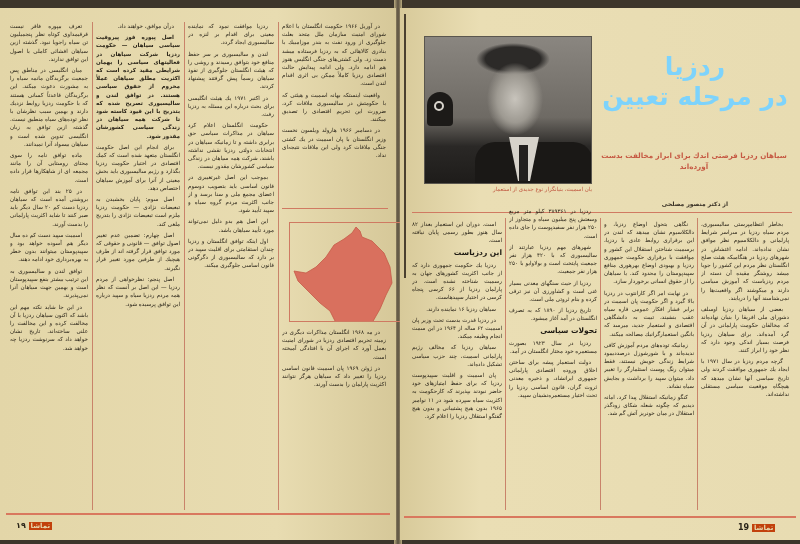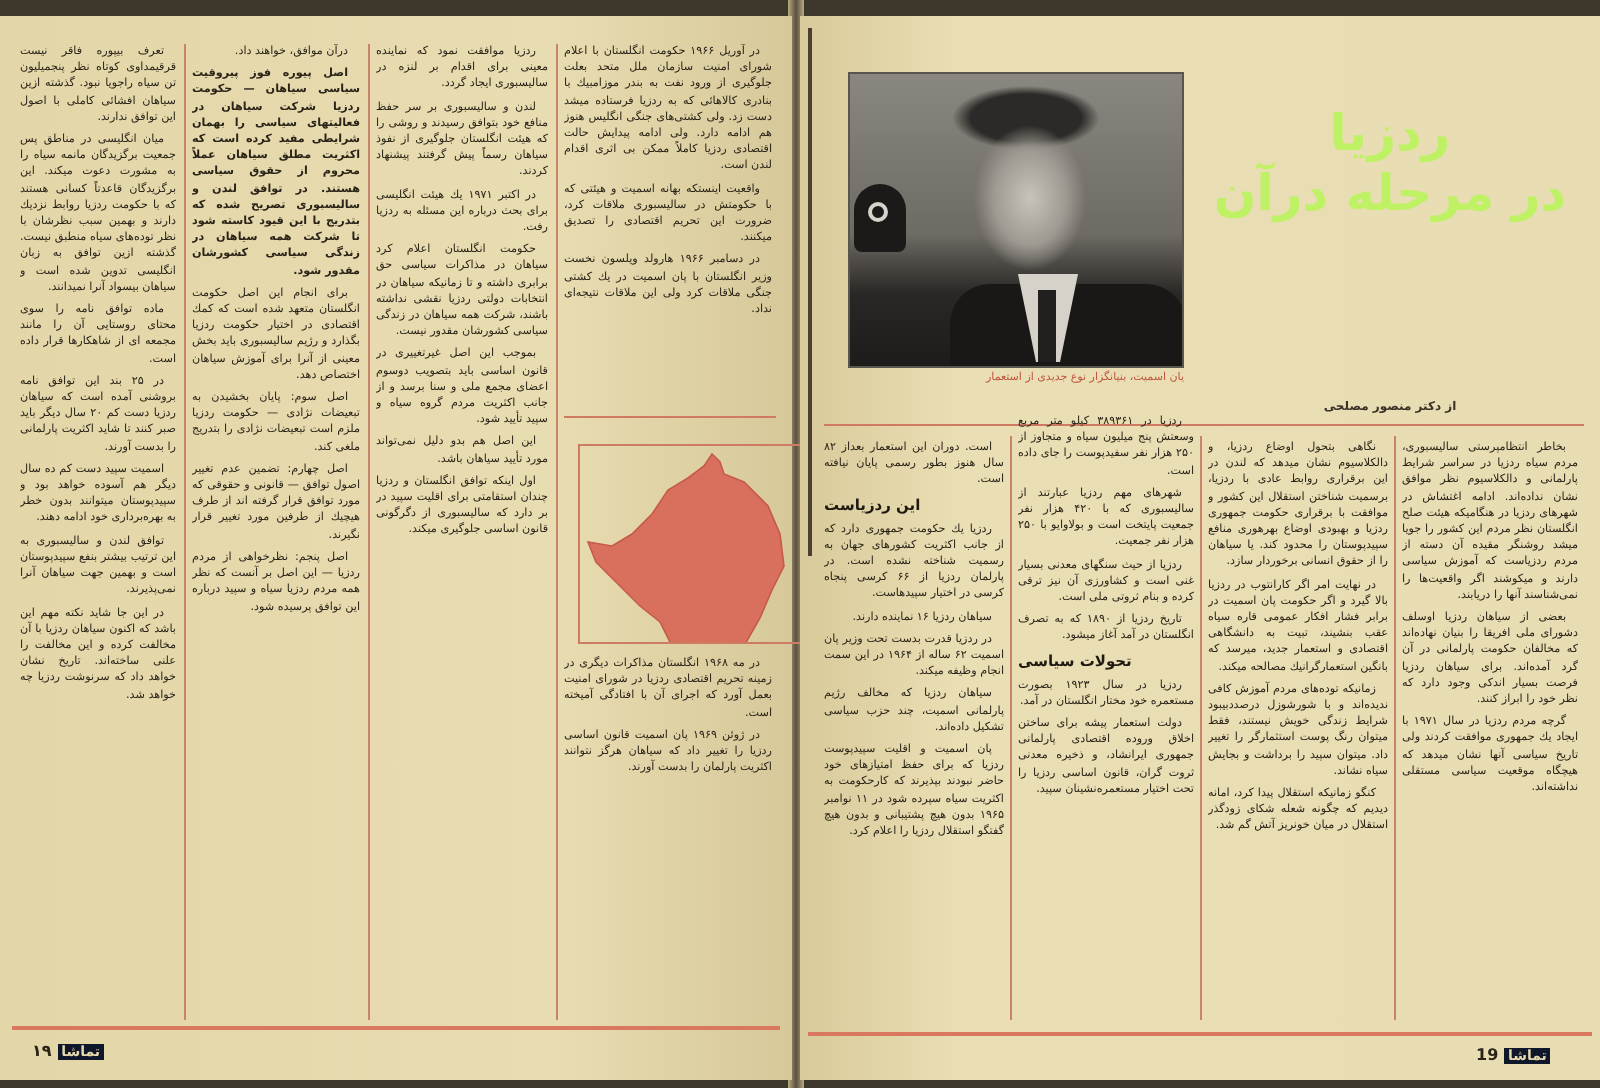--- a/index.html
+++ b/index.html
@@ -5,40 +5,40 @@
   * { box-sizing: border-box; margin: 0; padding: 0; }
   html, body { width: 800px; height: 544px; overflow: hidden; background: #3a342a; }
   body { font-family: "DejaVu Sans", sans-serif; position: relative; }
   .spread { position: absolute; left: 0; top: 0; width: 800px; height: 544px; background: #3d362b; }
   .page { position: absolute; top: 8px; height: 532px; background: #e6d9ae; overflow: hidden; }
   .page.left { left: 0; width: 396px; background: linear-gradient(90deg, #e3d6a8 0%, #e8dcb1 70%, #d6c899 100%); }
   .page.right { left: 400px; width: 400px; background: linear-gradient(90deg, #d8ca9a 0%, #eadeb4 20%, #e8dcb2 100%); }
   .gutter { position: absolute; left: 394px; top: 0; width: 8px; height: 544px; background: linear-gradient(90deg,#b9ab7f,#5a5040,#b9ab7f); }
   .col { position: absolute; direction: rtl; text-align: justify; font-size: 5.6px; line-height: 8.2px; color: #2a2418; overflow: hidden; }
   .col p { margin-bottom: 3px; text-indent: 6px; }
-  .col .sub { font-weight: bold; font-size: 7.5px; line-height: 10px; text-align: left; margin: 3px 0; color: #1e1a12; }
+  .col .sub { font-weight: bold; font-size: 7.5px; line-height: 10px; text-align: right; margin: 3px 0; color: #1e1a12; }
   .col .leadbold { font-weight: bold; }
   .rule-v { position: absolute; width: 1px; background: #c9836a; }
   .rule-h { position: absolute; height: 1px; background: #d07a62; }
   .rule-dark { position: absolute; width: 2px; background: #4a4030; }
   .footer-line { position: absolute; height: 2px; background: #d9785e; }
   .folio { position: absolute; font-size: 8px; font-weight: bold; color: #2a2418; direction: rtl; }
-  .folio .mag { background: #0f172a; color: #e6d9ae; padding: 0 2px; font-size: 7px; letter-spacing: 0.5px; }
+  .folio .mag { background: #c2410c; color: #e6d9ae; padding: 0 2px; font-size: 7px; letter-spacing: 0.5px; }
   .photo { position: absolute; left: 424px; top: 36px; width: 168px; height: 148px;
     background: radial-gradient(ellipse 40px 52px at 90px 62px, #c8c4bc 0%, #9e9a92 45%, transparent 70%),
                 radial-gradient(ellipse 46px 20px at 88px 22px, #2c2a28 0%, #2c2a28 60%, transparent 80%),
                 linear-gradient(180deg, #8a8680 0%, #6e6a64 55%, #2a2826 75%, #1e1c1a 100%);
     border: 1px solid #5a564e; overflow: hidden; }
   .photo .helmet { position: absolute; left: 2px; top: 55px; width: 26px; height: 34px; background: #1c1a18; border-radius: 13px 13px 4px 4px; }
   .photo .badge { position: absolute; left: 9px; top: 64px; width: 10px; height: 10px; border: 2px solid #d8d4cc; border-radius: 50%; }
   .photo .suit { position: absolute; left: 50px; top: 105px; width: 118px; height: 45px; background: #1a1816; border-radius: 20px 20px 0 0; }
   .photo .collar { position: absolute; left: 84px; top: 100px; width: 30px; height: 44px; background: #d6d2ca; clip-path: polygon(0 0,100% 0,70% 100%,30% 100%); }
   .photo .tie { position: absolute; left: 94px; top: 108px; width: 9px; height: 36px; background: #22201e; }
   .caption { position: absolute; left: 424px; top: 186px; width: 168px; font-size: 5.5px; color: #c0553e; direction: rtl; text-align: right; }
-  .title { position: absolute; left: 600px; top: 52px; width: 190px; direction: rtl; text-align: center; font-family: "DejaVu Sans", sans-serif; font-weight: bold; font-size: 25px; line-height: 30px; color: #bef264; }
+  .title { position: absolute; left: 600px; top: 52px; width: 190px; direction: rtl; text-align: center; font-family: "DejaVu Sans", sans-serif; font-weight: bold; font-size: 25px; line-height: 30px; color: #7dd3fc; }
   .subtitle { position: absolute; left: 596px; top: 150px; width: 196px; direction: rtl; text-align: center; font-size: 7.2px; line-height: 11px; color: #c65a44; font-weight: bold; }
   .byline { position: absolute; left: 620px; top: 200px; width: 150px; direction: rtl; text-align: center; font-size: 6px; font-weight: bold; color: #3a3226; }
   .map-box { position: absolute; left: 289px; top: 222px; width: 113px; height: 100px; border: 1px solid #cf7a62; overflow: hidden; }
   .map-box svg { position: absolute; left: 0; top: 0; }
 </style>
 </head>
 <body>
 
 <div class="spread">
   <div class="gutter"></div>
@@ -111,22 +111,23 @@
     <div class="helmet"></div>
     <div class="badge"></div>
     <div class="suit"></div>
     <div class="collar"></div>
     <div class="tie"></div>
   </div>
   <div class="caption">یان اسمیت، بنیانگزار نوع جدیدی از استعمار</div>
 
   <div class="title">
     <div>ردزیا</div>
-    <div>در مرحله درآن</div>
+    <div>در مرحله تعیین</div>
   </div>
+  <div class="subtitle">سیاهان ردزیا فرصتی اندك برای ابراز مخالفت بدست آورده‌اند</div>
   <div class="byline">از دکتر منصور مصلحی</div>
 
   <div class="rule-h" style="left:412px; top:212px; width:380px;"></div>
 
   <div class="col" style="left:412px; top:220px; width:90px; height:290px;">
     <p>است. دوران این استعمار بعداز ۸۲ سال هنوز بطور رسمی پایان نیافته است.</p>
     <div class="sub">این ردزیاست</div>
     <p>ردزیا یك حکومت جمهوری دارد که از جانب اکثریت کشورهای جهان به رسمیت شناخته نشده است. در پارلمان ردزیا از ۶۶ کرسی پنجاه کرسی در اختیار سپیدهاست.</p>
     <p>سیاهان ردزیا ۱۶ نماینده دارند.</p>
     <p>در ردزیا قدرت بدست تحت وزیر پان اسمیت ۶۲ ساله از ۱۹۶۴ در این سمت انجام وظیفه میکند.</p>

